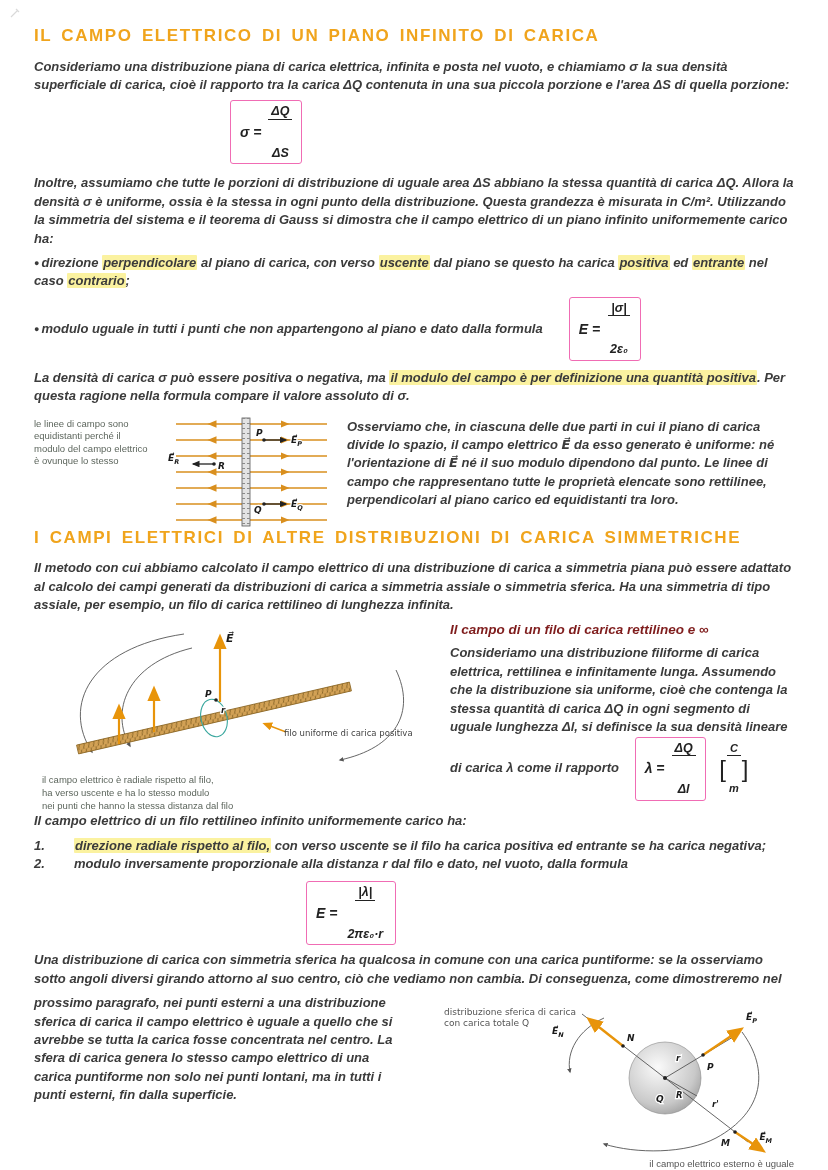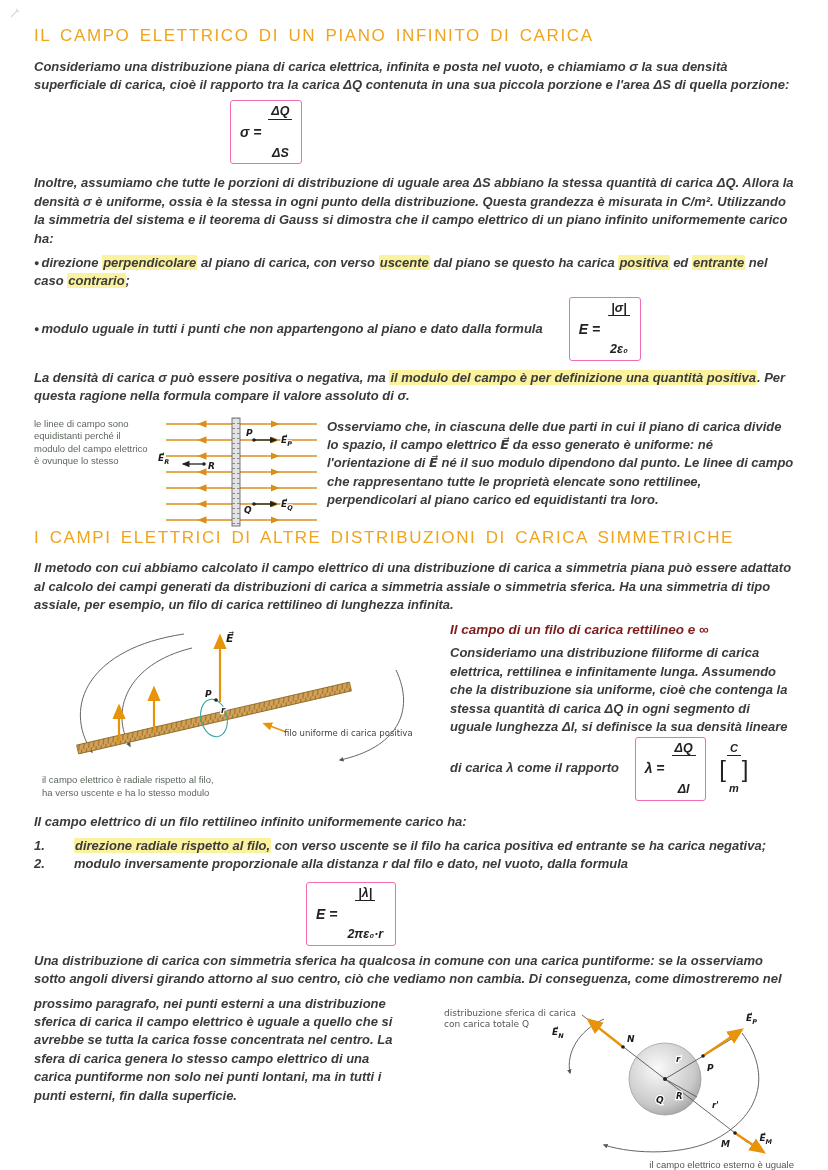--- a/index.html
+++ b/index.html
@@ -1,33 +1,33 @@
 <!DOCTYPE html>
 <html><head>
 <meta charset="utf-8">
 <style>
   html,body{margin:0;padding:0;background:#ffffff;}
   .page{position:relative;width:828px;height:1170px;background:#fff;overflow:hidden;
         font-family:"Liberation Sans","DejaVu Sans",sans-serif;box-sizing:border-box;
         padding:26px 34px 0 34px;color:#3b3b3b;}
   .corner{position:absolute;top:6px;left:8px;opacity:.5;}
   h2.heading{font-size:17px;line-height:1.15;margin:0 0 12px 0;color:#F0A41C;
-     letter-spacing:1.6px;word-spacing:3px;font-weight:normal;}
+     letter-spacing:1.6px;word-spacing:3px;font-weight:bold;}
   .body{font-size:13px;line-height:1.42;font-style:italic;font-weight:bold;color:#3b3b3b;margin:0 0 6px 0;}
   .hl{background:#FBF2A0;padding:0 1px;border-radius:1px;font-style:italic;}
   .bdot{font-size:9px;vertical-align:1px;margin-right:2px;}
   .fbox{display:inline-flex;align-items:center;gap:7px;border:1.6px solid #F06CB4;border-radius:3px;
         padding:3px 9px;font-style:italic;font-weight:bold;font-size:14px;color:#222;background:#fff;}
   .frac{display:inline-flex;flex-direction:column;align-items:center;line-height:1.15;font-size:12.5px;gap:26px;}
   .frac .num{border-bottom:1.4px solid #222;padding:0 3px;}
   .frac .den{padding:0 3px;}
   .formula-row{margin:2px 0 10px 196px;}
   .b2row{display:flex;align-items:center;gap:26px;margin:2px 0 4px 0;text-align:center;}
   .p3{margin-top:8px;}
-  .fig1row{display:flex;gap:6px;margin-top:10px;align-items:flex-start;}
+  .fig1row{display:flex;gap:16px;margin-top:10px;align-items:flex-start;}
   .sidecap{width:116px;flex:0 0 116px;font-size:9.5px;line-height:1.32;color:#5d665d;padding-top:2px;}
   .fig1text{flex:1;padding-top:2px;}
   .mt-sec{margin-top:20px;}
   .fig2row{display:flex;gap:12px;margin-top:4px;}
   .fig2left{flex:0 0 404px;}
   .figcap{font-size:9.5px;line-height:1.32;color:#5d665d;}
   .fig2left .figcap{margin-left:8px;}
   .fig2left .figcap.first{margin-top:-8px;}
   .fig2right{flex:1;}
   .handnote{color:#7f1d1d;font-size:13.5px;font-weight:bold;font-style:italic;margin:2px 0 7px 0;}
@@ -180,20 +180,21 @@
         </g>
         <line x1="252" y1="112" x2="231" y2="104" stroke="#E8940A" stroke-width="1.4" marker-end="url(#a2o)"></line>
         <circle cx="182" cy="80" r="1.8" fill="#222"></circle>
         <text class="svglabel" style="font-size:11px" x="192" y="22">E⃗</text>
         <text class="svglabel" x="171" y="77">P</text>
         <text class="svglabel" style="font-size:8.5px" x="187" y="93">r</text>
         <text class="svgsmall" x="250" y="116">filo uniforme di carica positiva</text>
       </svg>
       <div class="figcap first">il campo elettrico è radiale rispetto al filo,</div>
       <div class="figcap">ha verso uscente e ha lo stesso modulo</div>
+      <div class="figcap">nei punti che hanno la stessa distanza dal filo</div>
     </div>
 
     <div class="fig2right">
       <div class="handnote">Il campo di un filo di carica rettilineo e ∞</div>
       <p class="body"><span>Consideriamo una distribuzione filiforme di carica elettrica, rettilinea e infinitamente lunga. Assumendo che la distribuzione sia uniforme, cioè che contenga la stessa quantità di carica ΔQ in ogni segmento di uguale lunghezza Δl, si definisce la sua densità lineare di carica λ come il rapporto</span>
         <span class="fbox lambda-box">
           <span>λ =</span>
           <span class="frac">
             <span class="num">ΔQ</span>
             <span class="den">Δl</span>
@@ -203,21 +204,21 @@
           <span class="bracket">[</span>
           <span class="frac">
             <span class="num">C</span>
             <span class="den">m</span>
           </span>
           <span class="bracket">]</span>
         </span></p>
     </div>
   </div>
 
-  <p class="body" style="margin-top:6px">Il campo elettrico di un filo rettilineo infinito uniformemente carico ha:</p>
+  <p class="body" style="">Il campo elettrico di un filo rettilineo infinito uniformemente carico ha:</p>
 
   <div class="li">
     <span class="li-num">1.</span>
     <p class="body li-text"><span class="hl">direzione radiale rispetto al filo,</span><span> con verso uscente se il filo ha carica positiva ed entrante se ha carica negativa;</span></p>
   </div>
   <div class="li">
     <span class="li-num">2.</span>
     <p class="body li-text"><span>modulo inversamente proporzionale alla distanza r dal filo e dato, nel vuoto, dalla formula</span></p>
   </div>
 

